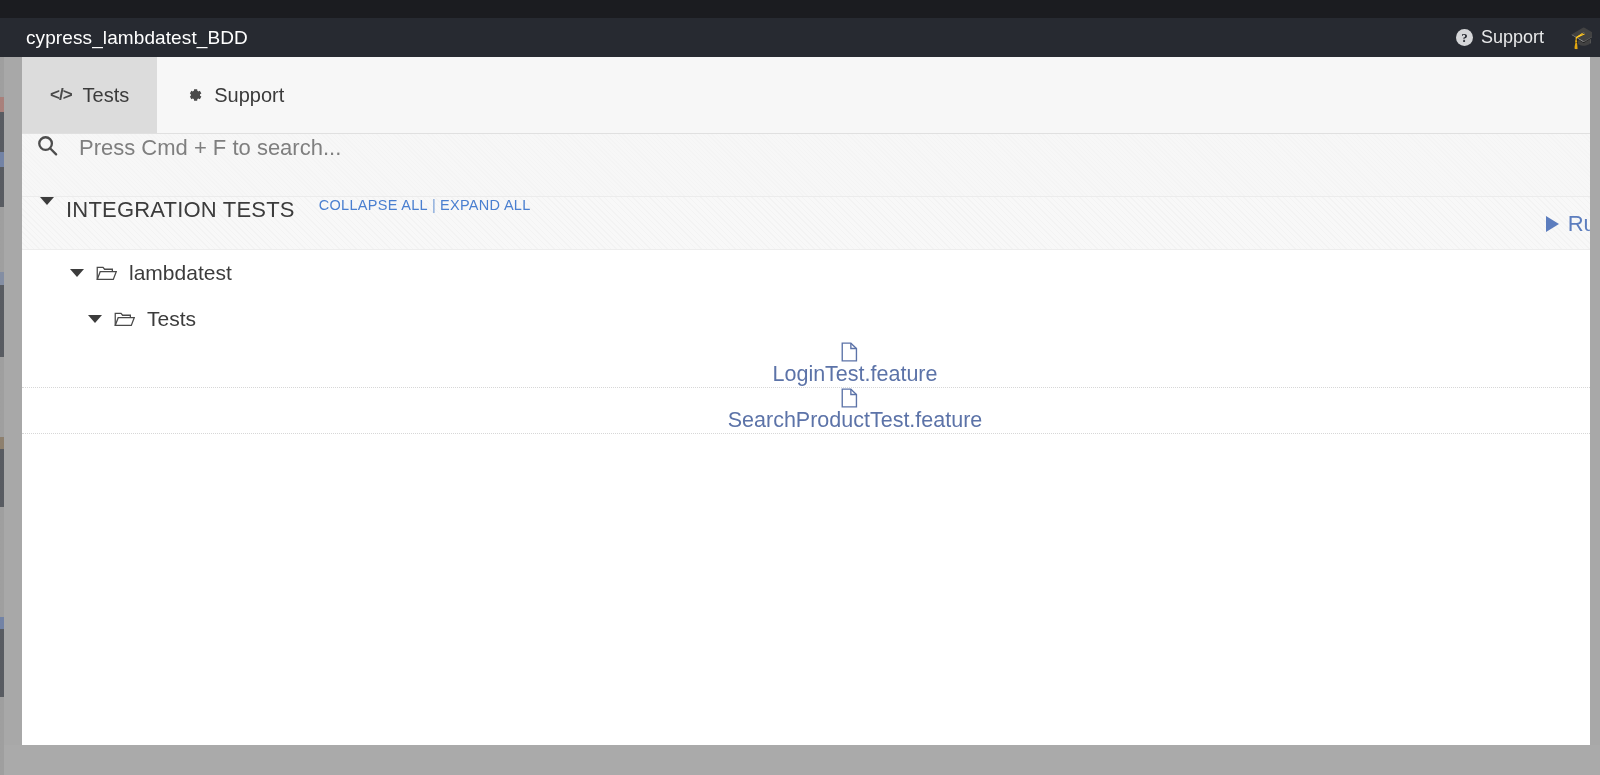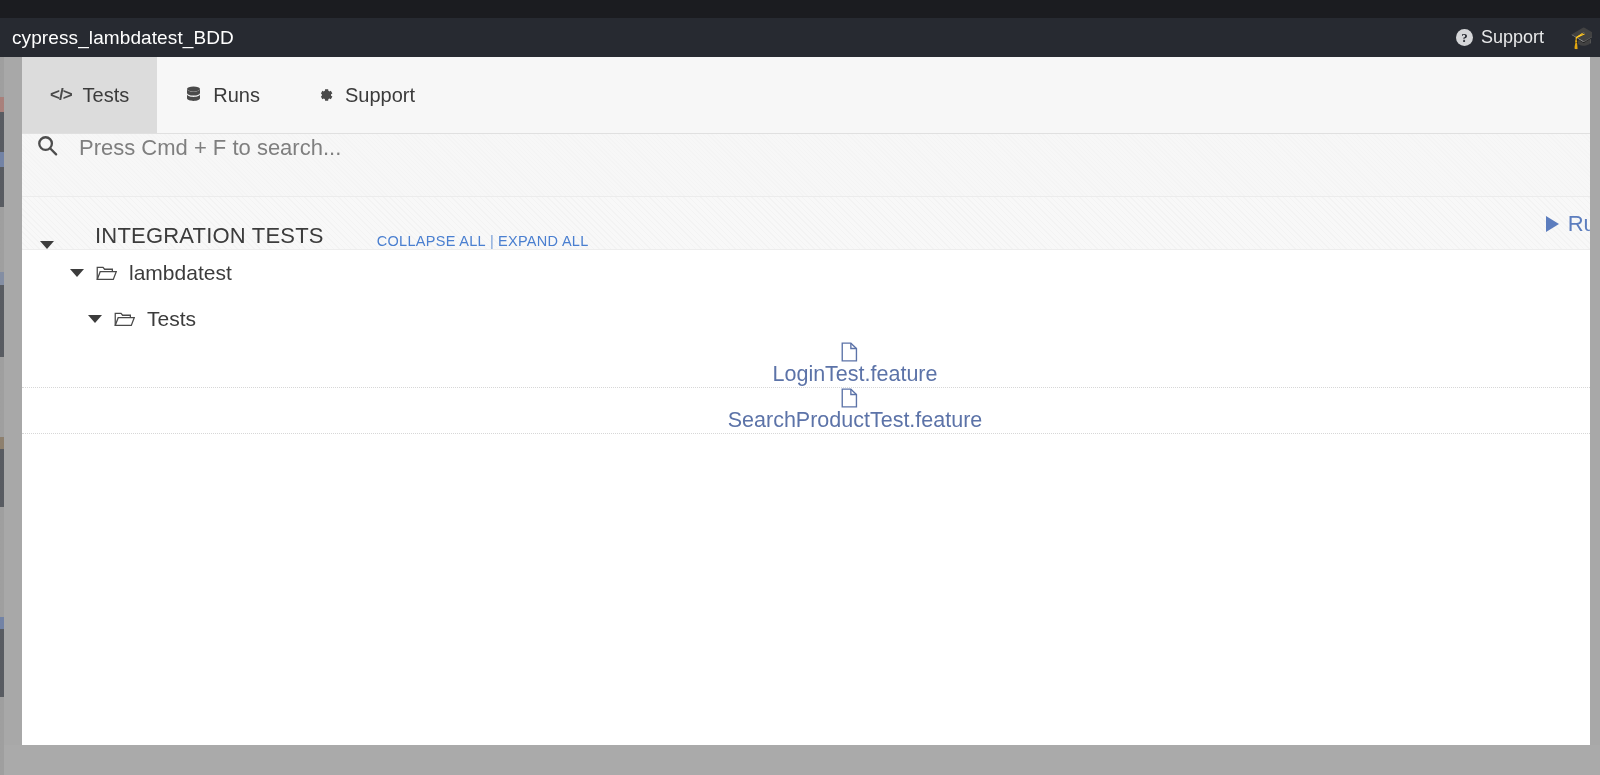--- a/index.html
+++ b/index.html
@@ -53,21 +53,21 @@
   #titlebar-strip {
     position: absolute; left: 0; top: 0; width: 1600px; height: 18px;
     background: #1b1c20;
   }
   #app-header {
     position: absolute; left: 0; top: 18px; width: 1600px; height: 39px;
     background: #272a31;
     display: flex; align-items: center;
   }
   #app-header .proj-title {
-    position: absolute; left: 12px; top: 0; line-height: 39px;
+    position: absolute; left: 26px; top: 0; line-height: 39px;
     color: #ffffff; font-size: 19px; letter-spacing: .1px;
     white-space: nowrap;
   }
   #app-header .header-right {
     position: absolute; right: 0; top: 0; height: 39px;
     display: flex; align-items: center; gap: 26px; padding-right: 8px;
   }
   .support-link {
     display: flex; align-items: center; gap: 8px;
     color: #e8e9ea; font-size: 18px; white-space: nowrap;
@@ -126,21 +126,21 @@
   }
   #search-input::placeholder { color: #7f7f7f; }
 
   
   #spec-header {
     position: relative; height: 53px;
     background:
       repeating-linear-gradient(45deg, rgba(0,0,0,.018) 0 1px, transparent 1px 4px),
       #f8f8f8;
     border-bottom: 1px solid #ededed;
-    display: flex; align-items: flex-end; padding: 0 0 0 18px; gap: 29px;
+    display: flex; align-items: flex-start; padding: 0 0 0 18px;
   }
   .caret {
     width: 0; height: 0;
     border-left: 7px solid transparent; border-right: 7px solid transparent;
     border-top: 8px solid #3c3c3c;
     cursor: pointer; flex: none;
   }
   #spec-header .sec-title {
     margin-left: 12px; font-size: 22px; color: #3c3c3c; letter-spacing: .2px;
     white-space: nowrap;
@@ -203,30 +203,20 @@
 
   <div id="window-body">
 
     <div id="tabbar">
 
       <div class="tab active">
         <span class="tab-ico code-ico">&lt;/&gt;</span>
         <span>Tests</span>
       </div>
 
-      <div class="tab">
-        <span class="tab-ico db-ico">
-          <svg width="17" height="18" viewBox="0 0 17 18" fill="#4a4a4a">
-            <ellipse cx="8.5" cy="3" rx="6.5" ry="2.6"></ellipse>
-            <path d="M2 3v4c0 1.4 2.9 2.6 6.5 2.6S15 8.4 15 7V3c0 1.4-2.9 2.6-6.5 2.6S2 4.4 2 3z"></path>
-            <path d="M2 8.3v4c0 1.4 2.9 2.6 6.5 2.6S15 13.7 15 12.3v-4c0 1.4-2.9 2.6-6.5 2.6S2 9.7 2 8.3z"></path>
-          </svg>
-        </span>
-        <span>Runs</span>
-      </div>
 
       <div class="tab">
         <span class="tab-ico gear-ico">
           <svg width="18" height="18" viewBox="0 0 20 20" fill="#4a4a4a">
             <path d="M10 6.4a3.6 3.6 0 100 7.2 3.6 3.6 0 000-7.2zm0 5.5a1.9 1.9 0 110-3.8 1.9 1.9 0 010 3.8z"></path>
             <path d="M18.2 11.6l-1.5-.9a6.9 6.9 0 000-1.4l1.5-.9-1.7-3-1.6.7a6.8 6.8 0 00-1.2-.7l-.2-1.7h-3.4l-.2 1.7c-.4.2-.8.4-1.2.7l-1.6-.7-1.7 3 1.5.9a6.9 6.9 0 000 1.4l-1.5.9 1.7 3 1.6-.7c.4.3.8.5 1.2.7l.2 1.7h3.4l.2-1.7c.4-.2.8-.4 1.2-.7l1.6.7 1.7-3z"></path>
           </svg>
         </span>
         <span>Support</span>
       </div>

